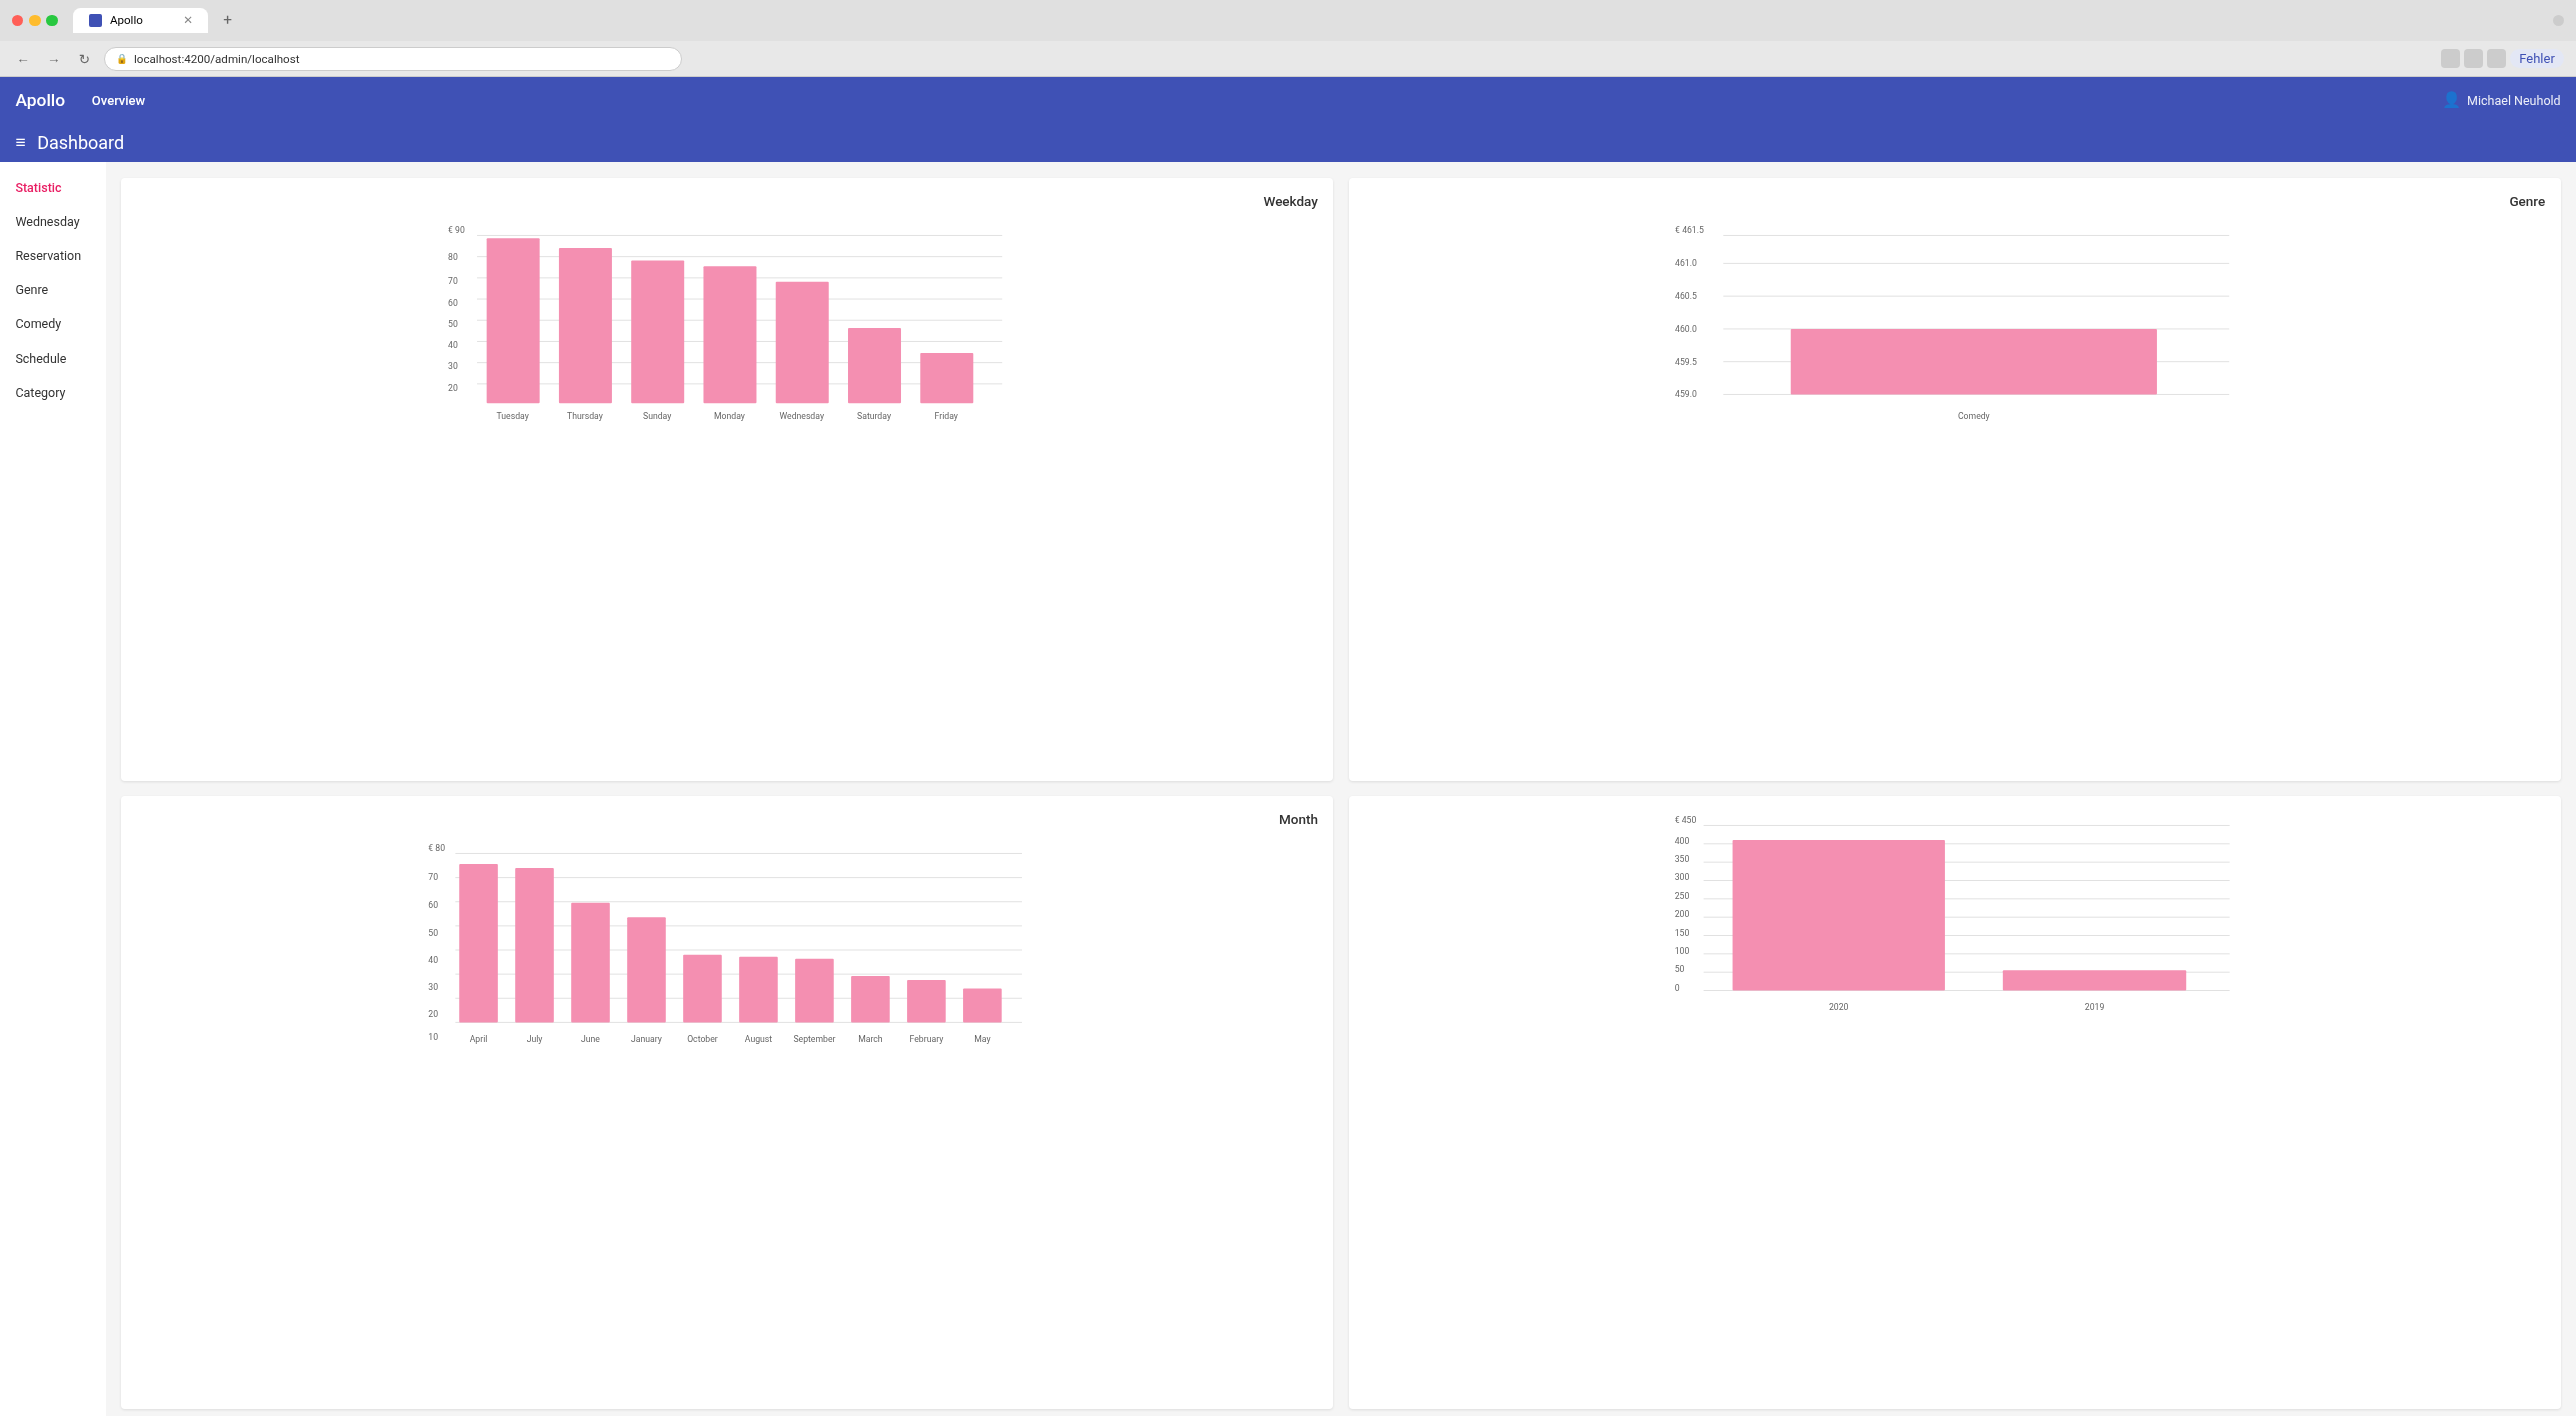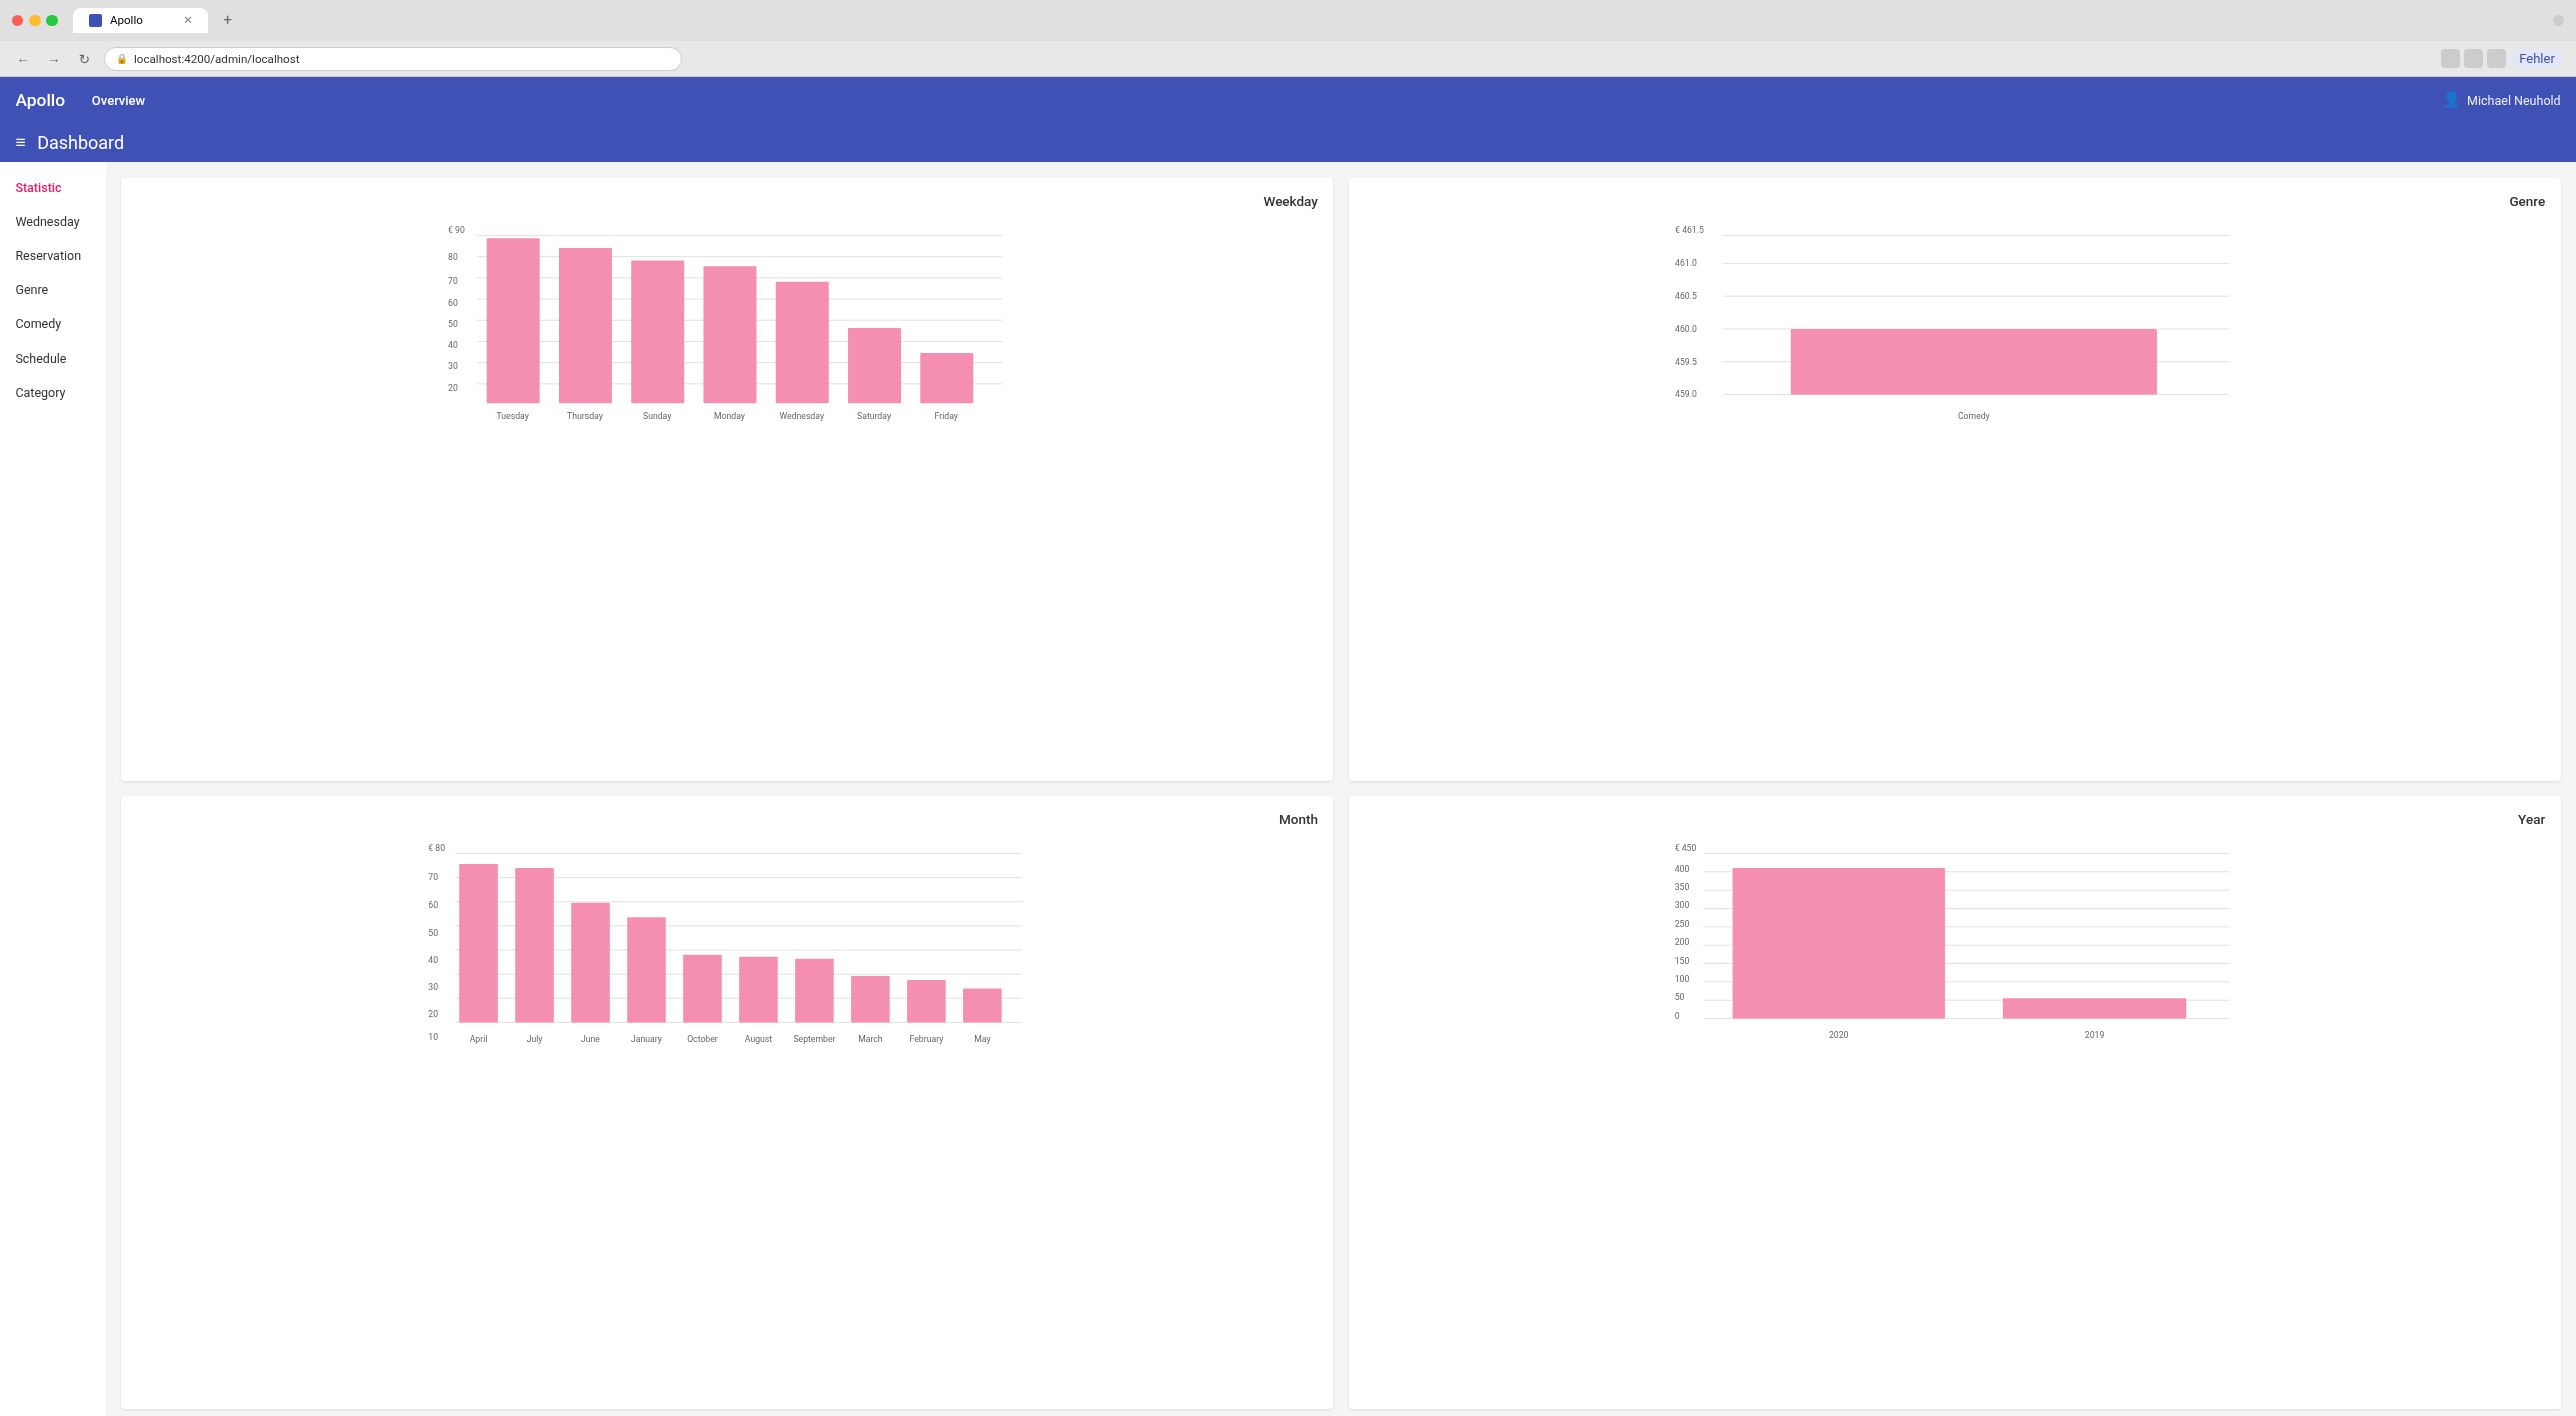--- a/index.html
+++ b/index.html
@@ -239,21 +239,20 @@
           <rect x="496" y="146" width="40" height="44" fill="#f48fb1" rx="1"></rect>
           <text x="516" y="210" font-size="9" fill="#666" text-anchor="middle">February</text>
 
           <rect x="554" y="155" width="40" height="35" fill="#f48fb1" rx="1"></rect>
           <text x="574" y="210" font-size="9" fill="#666" text-anchor="middle">May</text>
         </svg>
       </div>
     </div>
 
     <div class="chart-card">
-      <div class="chart-title">Year</div>
       <div style="position:relative; width:100%;text-decoration:underline;">
         <svg width="100%" height="222" viewBox="0 0 580 230" style="font-size:13px">
 
           <text x="0" y="12" font-size="9" fill="#666">€ 450</text>
           <line x1="30" y1="15" x2="575" y2="15" stroke="#e0e0e0" stroke-width="1"></line>
           <text x="0" y="34" font-size="9" fill="#666">400</text>
           <line x1="30" y1="34" x2="575" y2="34" stroke="#e0e0e0" stroke-width="1"></line>
           <text x="0" y="53" font-size="9" fill="#666">350</text>
           <line x1="30" y1="53" x2="575" y2="53" stroke="#e0e0e0" stroke-width="1"></line>
           <text x="0" y="72" font-size="9" fill="#666">300</text>

